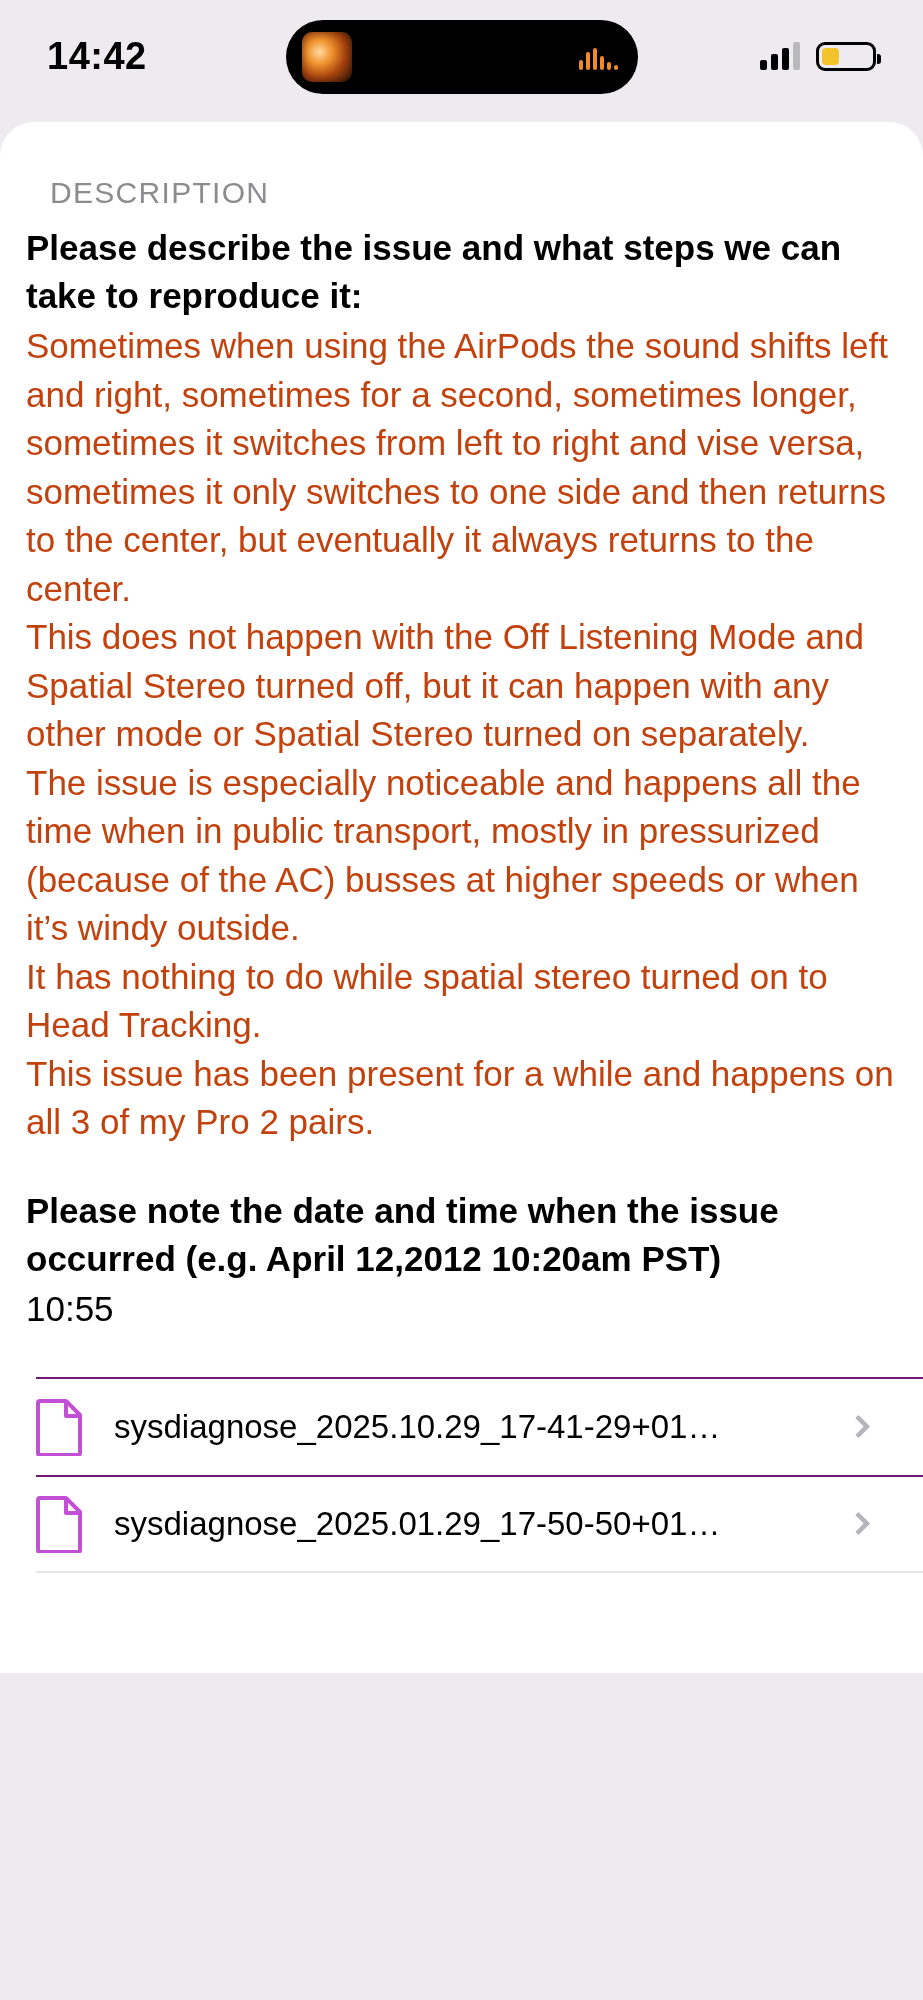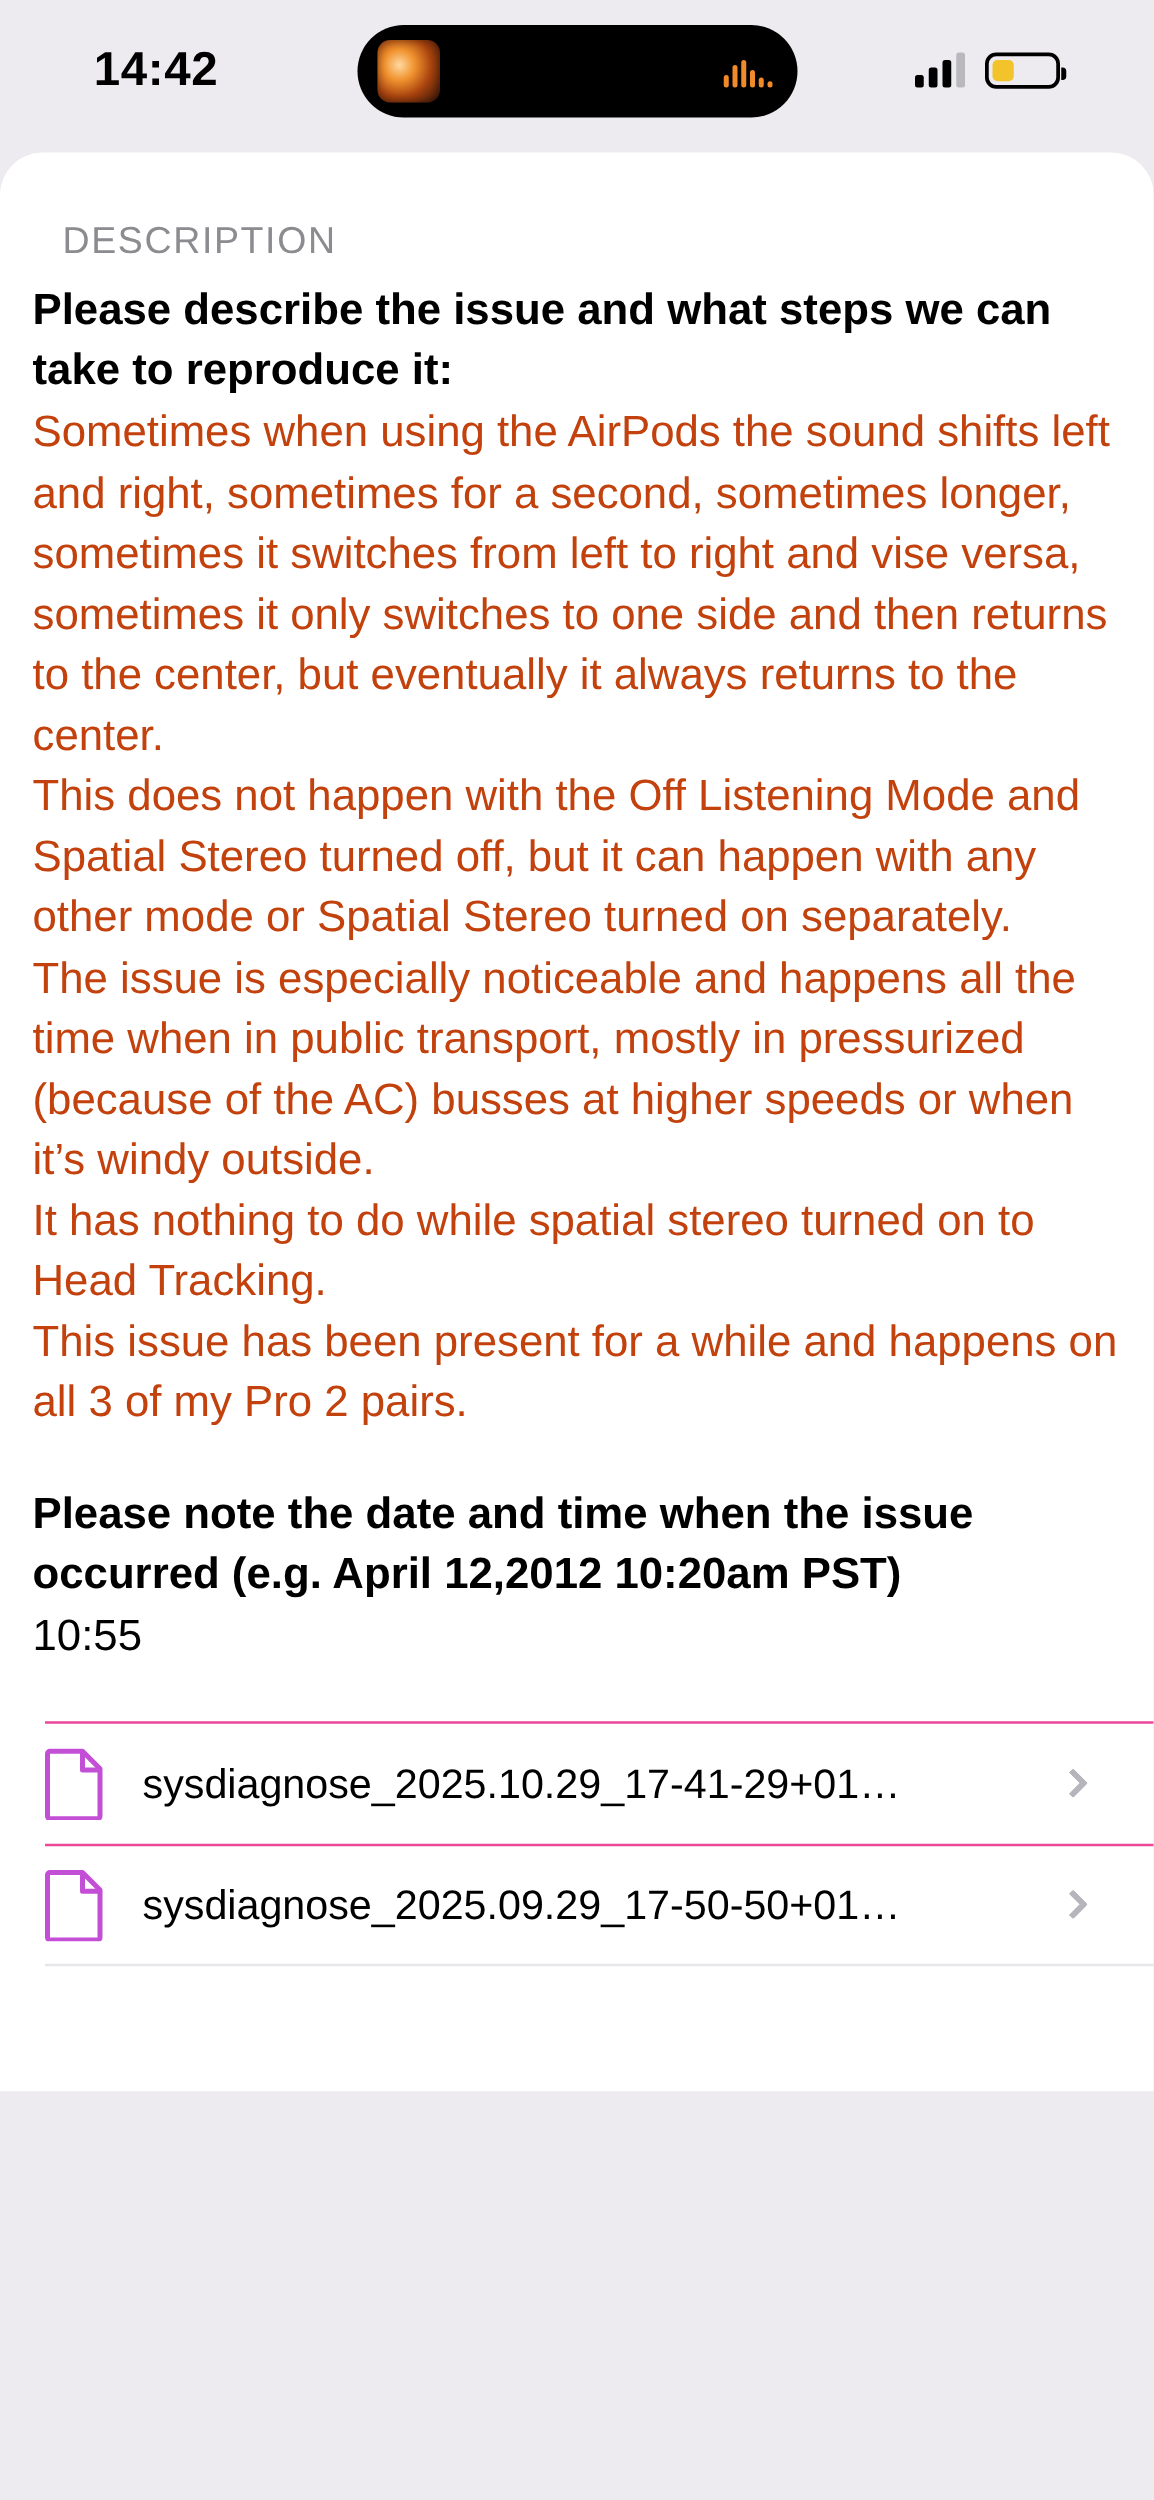--- a/index.html
+++ b/index.html
@@ -17,21 +17,21 @@
     background: #edebf0;
     overflow: hidden;
   }
 
   
   .status-bar {
     position: relative;
     height: 112px;
     display: flex;
     align-items: center;
-    padding: 0 75px;
+    padding: 0 47px;
   }
   .status-time {
     font-size: 38px;
     font-weight: 700;
     color: #000;
     letter-spacing: 0.5px;
     width: 190px;
   }
   .dynamic-island {
     position: absolute;
@@ -214,21 +214,21 @@
   
   .attachments {
     margin-top: 44px;
   }
   .attach-row {
     display: flex;
     align-items: center;
     height: 98px;
     margin-left: 36px;
     padding-right: 56px;
-    border-top: 2px solid #ec4899;
+    border-top: 2px solid #701a75;
     cursor: pointer;
   }
   .attach-row:last-child { border-bottom: 2px solid #e6e5e9; }
   .file-icon {
     width: 48px;
     height: 58px;
     position: relative;
     flex: 0 0 auto;
     margin-right: 30px;
   }
@@ -317,21 +317,21 @@
         <span class="chev-right"></span>
       </div>
 
       <div class="attach-row">
         <span class="file-icon">
           <svg width="48" height="58" viewBox="0 0 48 58" fill="none" xmlns="http://www.w3.org/2000/svg">
             <path d="M4 3h26l14 14v38a2 2 0 0 1-2 2H4a2 2 0 0 1-2-2V5a2 2 0 0 1 2-2z" stroke="#c34fd6" stroke-width="4" stroke-linejoin="round"></path>
             <path d="M30 3v15h14" stroke="#c34fd6" stroke-width="4" stroke-linejoin="round"></path>
           </svg>
         </span>
-        <span class="attach-name">sysdiagnose_2025.09.29_17-50-50+01…</span>
+        <span class="attach-name">sysdiagnose_2025.01.29_17-50-50+01…</span>
         <span class="chev-right"></span>
       </div>
 
     </div>
 
     <div class="bottom-gap"></div>
   </div>
 
 </div>
 

